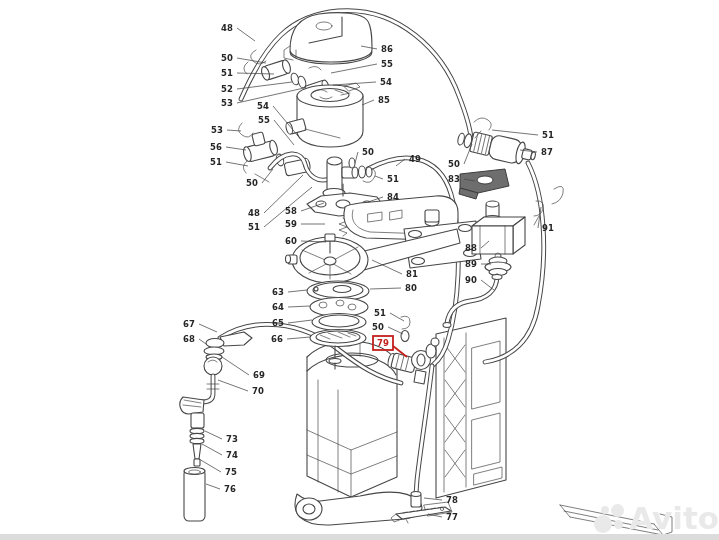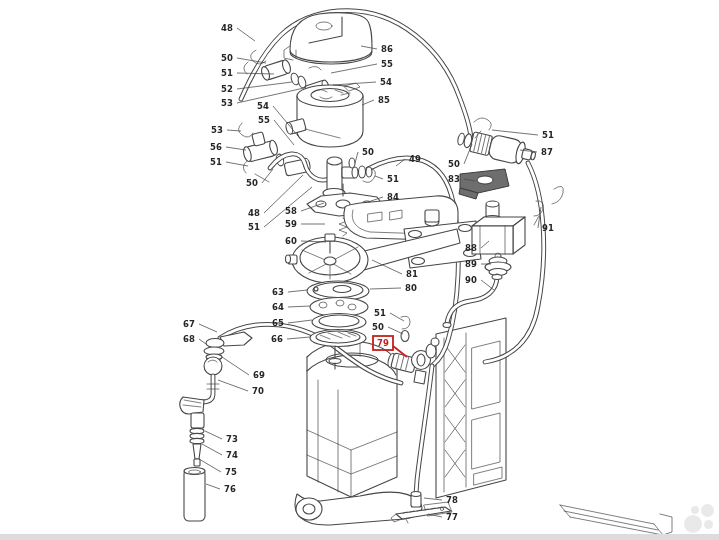--- a/index.html
+++ b/index.html
@@ -399,14 +399,15 @@
 
   <div class="bottom-bar"></div>
 
   <div class="watermark">
     <span class="wm-logo">
       <i class="d1"></i>
         <i class="d2"></i>
         <i class="d3"></i>
         <i class="d4"></i>
     </span>
+    <span class="wm-text">Avito</span>
   </div>
 </div>
 
 </body></html>

